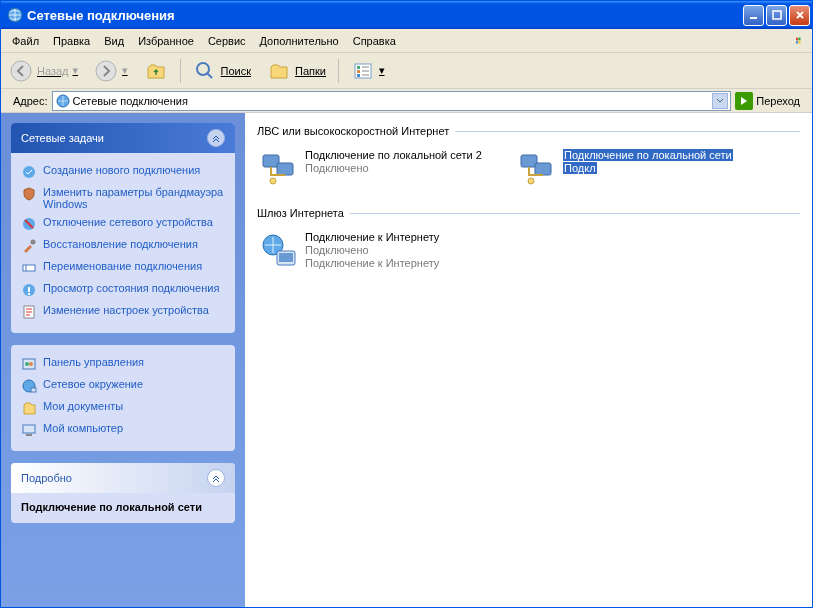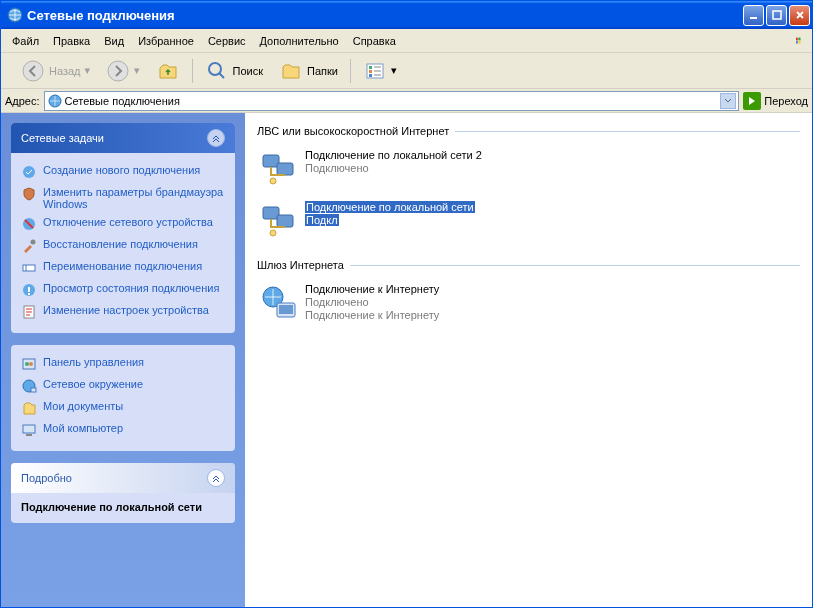--- a/index.html
+++ b/index.html
@@ -8,45 +8,45 @@
 .titlebar { height: 28px; background: linear-gradient(to bottom, #3a95ff 0%, #0054e3 10%, #0054e3 90%, #003dc6 100%); display: flex; align-items: center; padding: 0 2px 0 6px; color: #fff; font-weight: bold; }
 .titlebar .icon { width: 16px; height: 16px; margin-right: 4px; }
 .titlebar .title { flex: 1; font-size: 13px; }
 .winbtns { display: flex; gap: 2px; }
 .winbtn { width: 21px; height: 21px; border-radius: 3px; border: 1px solid #fff; display: flex; align-items: center; justify-content: center; }
 .winbtn.min, .winbtn.max { background: linear-gradient(to bottom, #7ba4e3, #3162c6); }
 .winbtn.close { background: linear-gradient(to bottom, #e68e75, #c73a13); }
 .menubar { height: 24px; background: #ece9d8; border-bottom: 1px solid #d4d0c8; display: flex; align-items: center; padding-left: 4px; }
 .menubar span { padding: 3px 7px; cursor: default; }
 .menubar .flag { margin-left: auto; width: 24px; height: 24px; display:flex; align-items:center; justify-content:center; }
-.toolbar { height: 36px; background: #ece9d8; border-bottom: 1px solid #d4d0c8; display: flex; align-items: center; padding: 0 14px; gap: 4px; }
+.toolbar { height: 36px; background: #ece9d8; border-bottom: 1px solid #d4d0c8; display: flex; align-items: center; padding: 0 2px; gap: 4px; text-decoration: underline; }
 .toolbar .sep { width: 1px; height: 24px; background: #c0c0c0; margin: 0 2px; }
 .tb-btn { display: flex; align-items: center; gap: 4px; padding: 2px 6px; border-radius: 3px; }
 .tb-btn.disabled { color: #a0a0a0; }
 .tb-ico { width: 24px; height: 24px; display: inline-flex; align-items: center; justify-content: center; }
 .tb-ico.small { width: 16px; height: 16px; }
-.addrbar { height: 24px; background: #ece9d8; border-bottom: 1px solid #d4d0c8; display: flex; align-items: center; padding: 0 4px; gap: 4px; }
+.addrbar { height: 24px; background: #ece9d8; border-bottom: 1px solid #d4d0c8; display: flex; align-items: center; padding: 0 12px; gap: 4px; }
 .addrbar .addr-input { flex: 1; display: flex; align-items: center; background: #fff; border: 1px solid #7f9db9; height: 20px; padding: 0 2px; }
 .addrbar .addr-input .dd { margin-left: auto; width: 16px; height: 16px; background: #c8d8ef; border: 1px solid #9cb7de; display: flex; align-items: center; justify-content: center; }
 .go-btn { display: flex; align-items: center; gap: 3px; }
 .go-ico { width: 18px; height: 18px; background: #3c9b00; border-radius: 2px; display: flex; align-items: center; justify-content: center; }
 .content { flex: 1; display: flex; overflow: hidden; }
 .sidebar { width: 244px; background: linear-gradient(to bottom, #6a8fd8 0%, #7aa1e6 100%); padding: 10px; overflow-y: auto; }
 .panel { background: #d6dff7; border-radius: 4px; margin-bottom: 12px; overflow: hidden; }
 .panel-hdr { background: linear-gradient(to right, #fff, #c6d3f0); padding: 6px 10px; display: flex; align-items: center; font-weight: normal; color: #2a5aad; font-size: 12px; }
 .panel-hdr.strong { background: linear-gradient(to right, #2254b1, #4a7bd8); color: #fff; }
 .collapse-btn { margin-left: auto; width: 18px; height: 18px; border-radius: 50%; background: #fff; border: 1px solid #9db7e3; display: flex; align-items: center; justify-content: center; }
 .panel-hdr.strong .collapse-btn { background: #c6d3f0; }
 .panel-body { padding: 8px 10px 10px 10px; }
 .task { display: flex; align-items: flex-start; gap: 6px; padding: 3px 0; color: #215dc6; cursor: pointer; }
 .task-ico { width: 16px; height: 16px; flex-shrink: 0; display: inline-flex; align-items: center; justify-content: center; }
 .main { flex: 1; background: #fff; padding: 8px 4px; overflow: auto; position: relative; }
 .group-hdr { font-weight: normal; font-size: 11px; padding: 4px 8px; display:flex; align-items:center; gap:6px;}
 .group-hdr .line { flex:1; height:1px; background:#bdd1ec;}
-.items-row { display: flex; flex-wrap: wrap; padding: 6px 8px 12px 8px; gap: 8px; flex-direction: column; }
+.items-row { display: flex; flex-wrap: wrap; padding: 6px 8px 12px 8px; gap: 8px; }
 .item { display: flex; width: 250px; gap: 6px; padding: 2px; }
 .item-ico { width: 40px; height: 40px; flex-shrink: 0; display:flex; align-items:center; justify-content:center; }
 .item-text { flex: 1; line-height: 13px; }
 .item-title { color: #000; }
 .item-title.sel { background: #316ac5; color: #fff; padding: 0 1px; }
 .item-sub { color: #7a7a7a; }
 </style>
 </head>
 <body>
 

